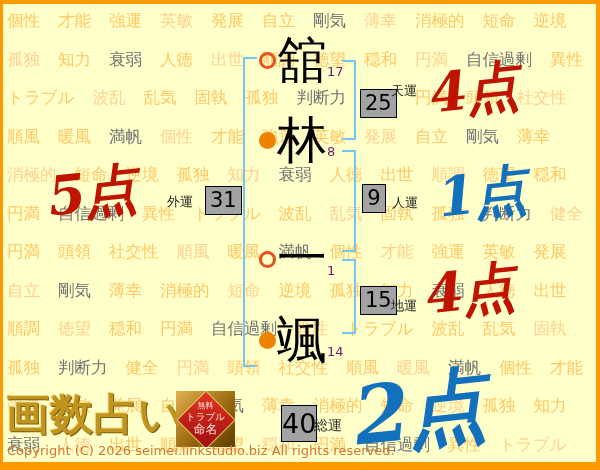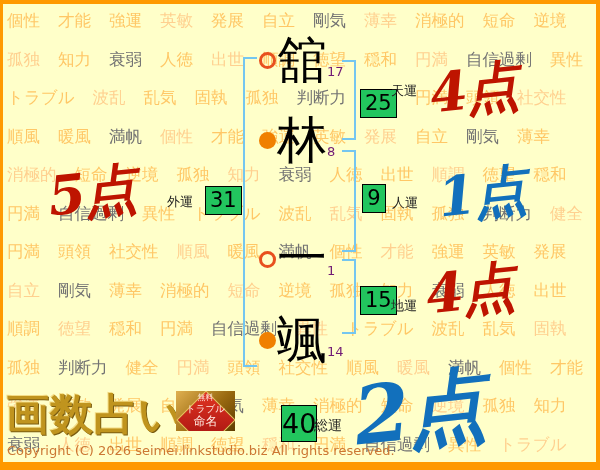--- a/index.html
+++ b/index.html
@@ -43,21 +43,21 @@
   .k1{top:34px;} .k2{top:114px;} .k3{top:232px;} .k4{top:314px;}
   .marker{position:absolute;left:259px;z-index:3;width:17px;height:17px;border-radius:50%;box-sizing:border-box;}
   .marker.open{border:3px solid #E8501E;background:transparent;}
   .marker.filled{background:#F08000;border:0;}
   .m1{top:52px;} .m2{top:132px;} .m3{top:251px;} .m4{top:332px;}
   .strokes{position:absolute;left:327px;z-index:3;font-size:13px;color:#701a75;}
   .s1{top:64px;} .s2{top:144px;} .s3{top:263px;} .s4{top:344px;}
 
   
   .valuebox{
-    position:absolute;z-index:3;background:#22c55e;border:1px solid #000;
+    position:absolute;z-index:3;background:#a3a3a3;border:1px solid #000;
     color:#000;font-size:21px;line-height:1;padding:3px 4px;text-align:center;min-width:14px;
   }
   .vb-ten{left:360px;top:89px;}
   .vb-jin{left:362px;top:184px;}
   .vb-chi{left:360px;top:286px;}
   .vb-gai{left:205px;top:186px;}
   .vb-sou{left:281px;top:405px;font-size:27px;padding:4px 0;}
   .flabel{position:absolute;z-index:3;font-size:13px;color:#222;}
   .fl-ten{left:391px;top:82px;}
   .fl-jin{left:392px;top:194px;}
@@ -78,21 +78,21 @@
   .sc-sou{left:354px;top:370px;font-size:80px;letter-spacing:-3px;}
 
   
   .logo{
     position:absolute;left:6px;top:389px;z-index:5;cursor:pointer;
     font-family:"DejaVu Serif","Liberation Serif",serif;font-weight:bold;
     font-size:43px;line-height:1.2;letter-spacing:1px;color:#C0941E;
     text-shadow:1px 1px 0 #7a5c10, -1px -1px 0 #f4dd86;
   }
   .badge{
-    position:absolute;left:176px;top:391px;width:59px;height:40px;z-index:5;cursor:pointer;
+    position:absolute;left:176px;top:391px;width:59px;height:56px;z-index:5;cursor:pointer;
     background:linear-gradient(135deg,#E0B050 0%,#9A6A10 55%,#5E3C00 100%);
     display:flex;align-items:center;justify-content:center;overflow:hidden;
   }
   .badge-diamond{
     position:absolute;left:9px;top:8px;width:40px;height:40px;transform:rotate(45deg);
     background:linear-gradient(135deg,#E23522,#9E0E0E);border:1px solid #E8C060;
   }
   .badge-text{position:relative;z-index:1;color:#FFE9E0;text-align:center;line-height:1.2;}
   .badge-l1{font-size:8px;}
   .badge-l2{font-size:9.5px;}

